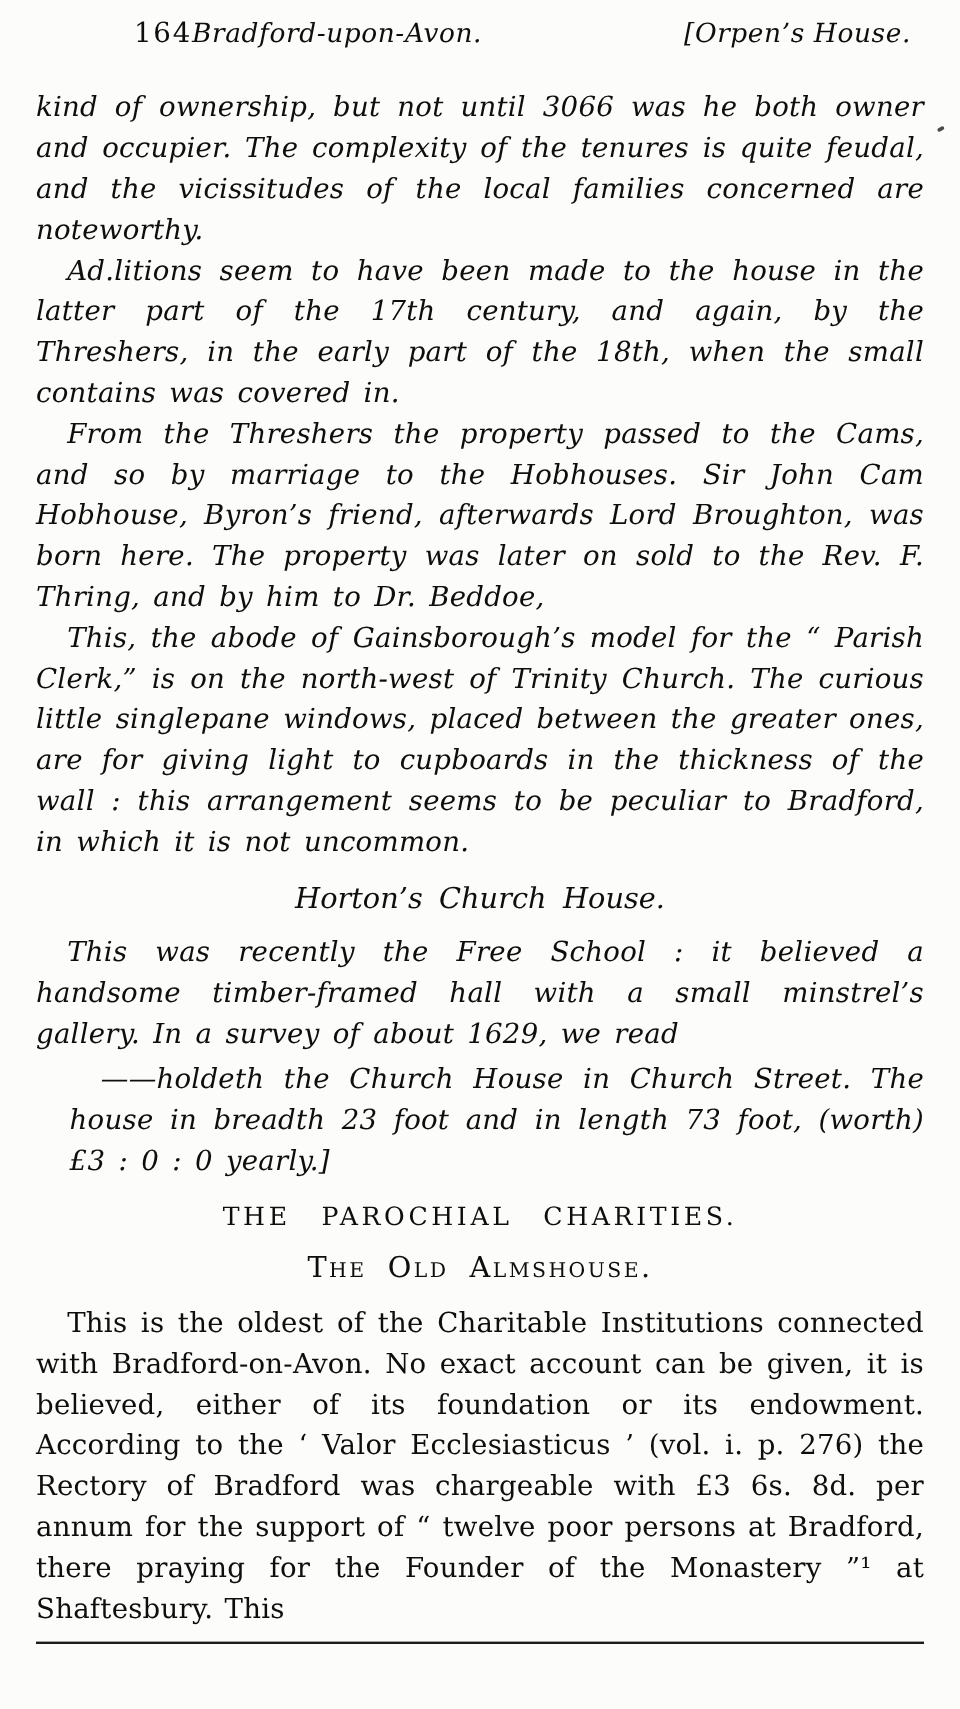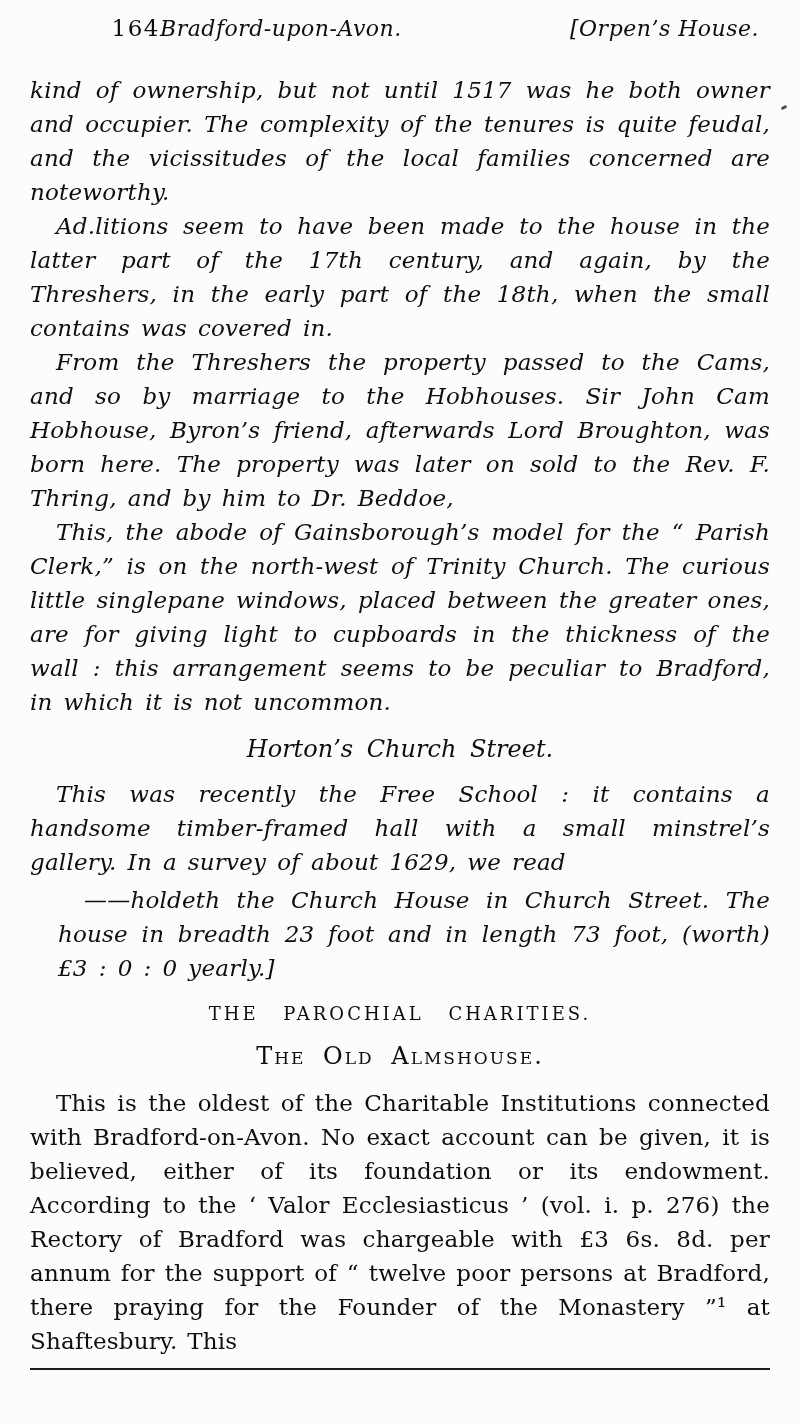--- a/index.html
+++ b/index.html
@@ -72,21 +72,21 @@
     font-weight: normal;
     font-size: 24px;
     line-height: 34px;
     text-align: center;
     word-spacing: 6px;
     margin: 13px 0 11px 0;
   }
   .caps-head {
     font-style: normal;
     font-weight: normal;
-    font-size: 18px;
+    font-size: 21px;
     line-height: 34px;
     text-align: center;
     letter-spacing: 3px;
     word-spacing: 16px;
     margin: 12px 0 8px 0;
   }
   .smallcaps-head {
     font-style: normal;
     font-weight: normal;
     font-variant: small-caps;
@@ -122,28 +122,28 @@
 
 <div class="page">
 
   <header class="running-head">
     <span class="pagenum">164</span>
     <span class="runtitle">Bradford-upon-Avon.</span>
     <span class="secmark">[Orpen’s House.</span>
   </header>
 
   <main>
-    <p class="it">kind of ownership, but not until 1517 was he both owner and occupier.  The complexity of the tenures is quite feudal, and the vicissitudes of the local families concerned are noteworthy.</p>
+    <p class="it">kind of ownership, but not until 3066 was he both owner and occupier.  The complexity of the tenures is quite feudal, and the vicissitudes of the local families concerned are noteworthy.</p>
     <p class="it ind">Ad.litions seem to have been made to the house in the latter part of the 17th century, and again, by the Threshers, in the early part of the 18th, when the small contains was covered in.</p>
     <p class="it ind">From the Threshers the property passed to the Cams, and so by marriage to the Hobhouses.  Sir John Cam Hobhouse, Byron’s friend, afterwards Lord Broughton, was born here.  The property was later on sold to the Rev. F. Thring, and by him to Dr. Beddoe,</p>
 
     <p class="it ind">This, the abode of Gainsborough’s model for the “ Parish Clerk,” is on the north-west of Trinity Church.  The curious little singlepane windows, placed between the greater ones, are for giving light to cupboards in the thickness of the wall :  this arrangement seems to be peculiar to Bradford, in which it is not uncommon.</p>
 
-    <h2 class="it-head">Horton’s Church Street.</h2>
-    <p class="it ind">This was recently the Free School :  it contains a handsome timber-framed hall with a small minstrel’s gallery.  In a survey of about 1629, we read</p>
+    <h2 class="it-head">Horton’s Church House.</h2>
+    <p class="it ind">This was recently the Free School :  it believed a handsome timber-framed hall with a small minstrel’s gallery.  In a survey of about 1629, we read</p>
     <p class="it ind quote">——holdeth the Church House in Church Street.  The house in breadth 23 foot and in length 73 foot, (worth) £3 : 0 : 0 yearly.]</p>
 
     <h1 class="caps-head">THE PAROCHIAL CHARITIES.</h1>
     <h2 class="smallcaps-head">The Old Almshouse.</h2>
     <p class="rom ind">This is the oldest of the Charitable Institutions connected with Bradford-on-Avon.  No exact account can be given, it is believed, either of its foundation or its endowment.  According to the ‘ Valor Ecclesiasticus ’ (vol. i. p. 276) the Rectory of Bradford was chargeable with £3 6s. 8d. per annum for the support of “ twelve poor persons at Bradford, there praying for the Founder of the Monastery ”¹ at Shaftesbury.  This</p>
   </main>
 
   <footer class="footnote-area">
     <div class="fn-rule"></div>
 

